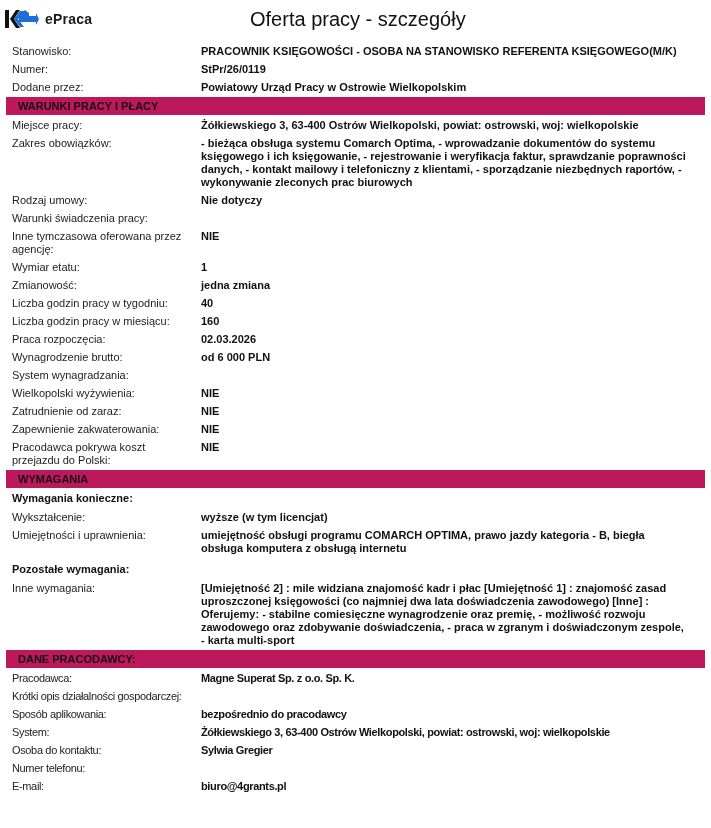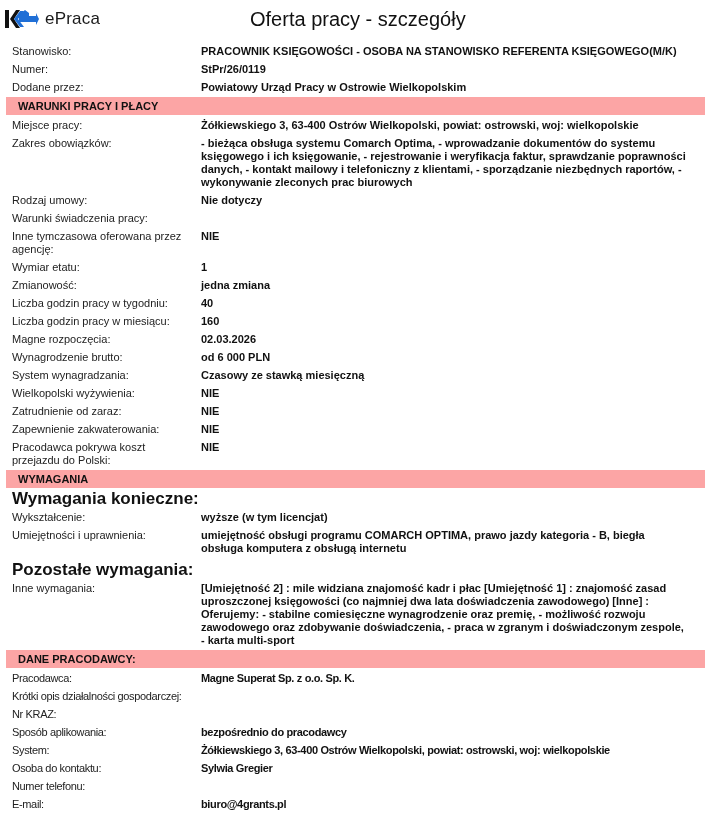--- a/index.html
+++ b/index.html
@@ -4,32 +4,32 @@
 <style>
   html, body { margin:0; padding:0; background:#ffffff; }
   body {
     width:711px; height:828px; overflow:hidden; position:relative;
     font-family: "Liberation Sans", "DejaVu Sans", sans-serif;
     color:#111;
   }
   .header { position:relative; height:42px; }
   .logo { position:absolute; left:5px; top:9px; display:flex; align-items:center; }
   .logo svg { display:block; }
-  .logo-text { font-weight:normal; font-size:17px; color:#1a1a1a; margin-left:6px; letter-spacing:0.2px; }
+  .logo-text { font-weight:bold; font-size:14px; color:#1a1a1a; margin-left:6px; letter-spacing:0.2px; }
   .page-title { position:absolute; left:250px; top:8px; font-size:20px; color:#111; }
 
   .content { position:absolute; left:0; top:42px; width:711px; }
   .row { display:flex; font-size:11px; line-height:13px; padding:2.5px 0; }
   .row .label { width:201px; padding-left:12px; color:#222; flex-shrink:0; box-sizing:border-box; padding-right:8px;}
   .row .value { flex:1; font-weight:bold; color:#111; padding-right:24px; }
   .section {
-    background:#fca5a5; font-weight:bold; font-size:11px; line-height:13px;
+    background:#be185d; font-weight:bold; font-size:11px; line-height:13px;
     padding:3px 0 2px 12px; margin:1px 6px 1px 6px; color:#111;
   }
-  .sub { font-weight:bold; font-size:17px; padding:3px 0 3px 12px; line-height:13px; }
+  .sub { font-weight:bold; font-size:11px; padding:3px 0 3px 12px; line-height:13px; }
   .condensed { letter-spacing:-0.35px; }
 </style>
 </head>
 <body>
 
 <div class="header">
   <div class="logo">
     <svg width="34" height="20" viewBox="0 0 34 20">
       <polygon points="0,1 4,1 4,19 0,19" fill="#111"></polygon>
       <polygon points="5,10 11,1 15,1 9,10 15,19 11,19" fill="#111"></polygon>
@@ -89,30 +89,29 @@
       </div>
       <div class="row">
         <div class="label">Liczba godzin pracy w tygodniu:</div>
         <div class="value">40</div>
       </div>
       <div class="row">
         <div class="label">Liczba godzin pracy w miesiącu:</div>
         <div class="value">160</div>
       </div>
       <div class="row">
-        <div class="label">Magne rozpoczęcia:</div>
+        <div class="label">Praca rozpoczęcia:</div>
         <div class="value">02.03.2026</div>
       </div>
       <div class="row">
         <div class="label">Wynagrodzenie brutto:</div>
         <div class="value">od 6 000 PLN</div>
       </div>
       <div class="row">
         <div class="label">System wynagradzania:</div>
-        <div class="value">Czasowy ze stawką miesięczną</div>
       </div>
       <div class="row">
         <div class="label">Wielkopolski wyżywienia:</div>
         <div class="value">NIE</div>
       </div>
       <div class="row">
         <div class="label">Zatrudnienie od zaraz:</div>
         <div class="value">NIE</div>
       </div>
       <div class="row">
@@ -149,24 +148,20 @@
   <div id="pracodawca-rows" class="condensed">
       <div class="row">
         <div class="label">Pracodawca:</div>
         <div class="value">Magne Superat Sp. z o.o. Sp. K.</div>
       </div>
       <div class="row">
         <div class="label">Krótki opis działalności gospodarczej:</div>
         <div class="value"></div>
       </div>
       <div class="row">
-        <div class="label">Nr KRAZ:</div>
-        <div class="value"></div>
-      </div>
-      <div class="row">
         <div class="label">Sposób aplikowania:</div>
         <div class="value">bezpośrednio do pracodawcy</div>
       </div>
       <div class="row">
         <div class="label">System:</div>
         <div class="value">Żółkiewskiego 3, 63-400 Ostrów Wielkopolski, powiat: ostrowski, woj: wielkopolskie</div>
       </div>
       <div class="row">
         <div class="label">Osoba do kontaktu:</div>
         <div class="value">Sylwia Gregier</div>

